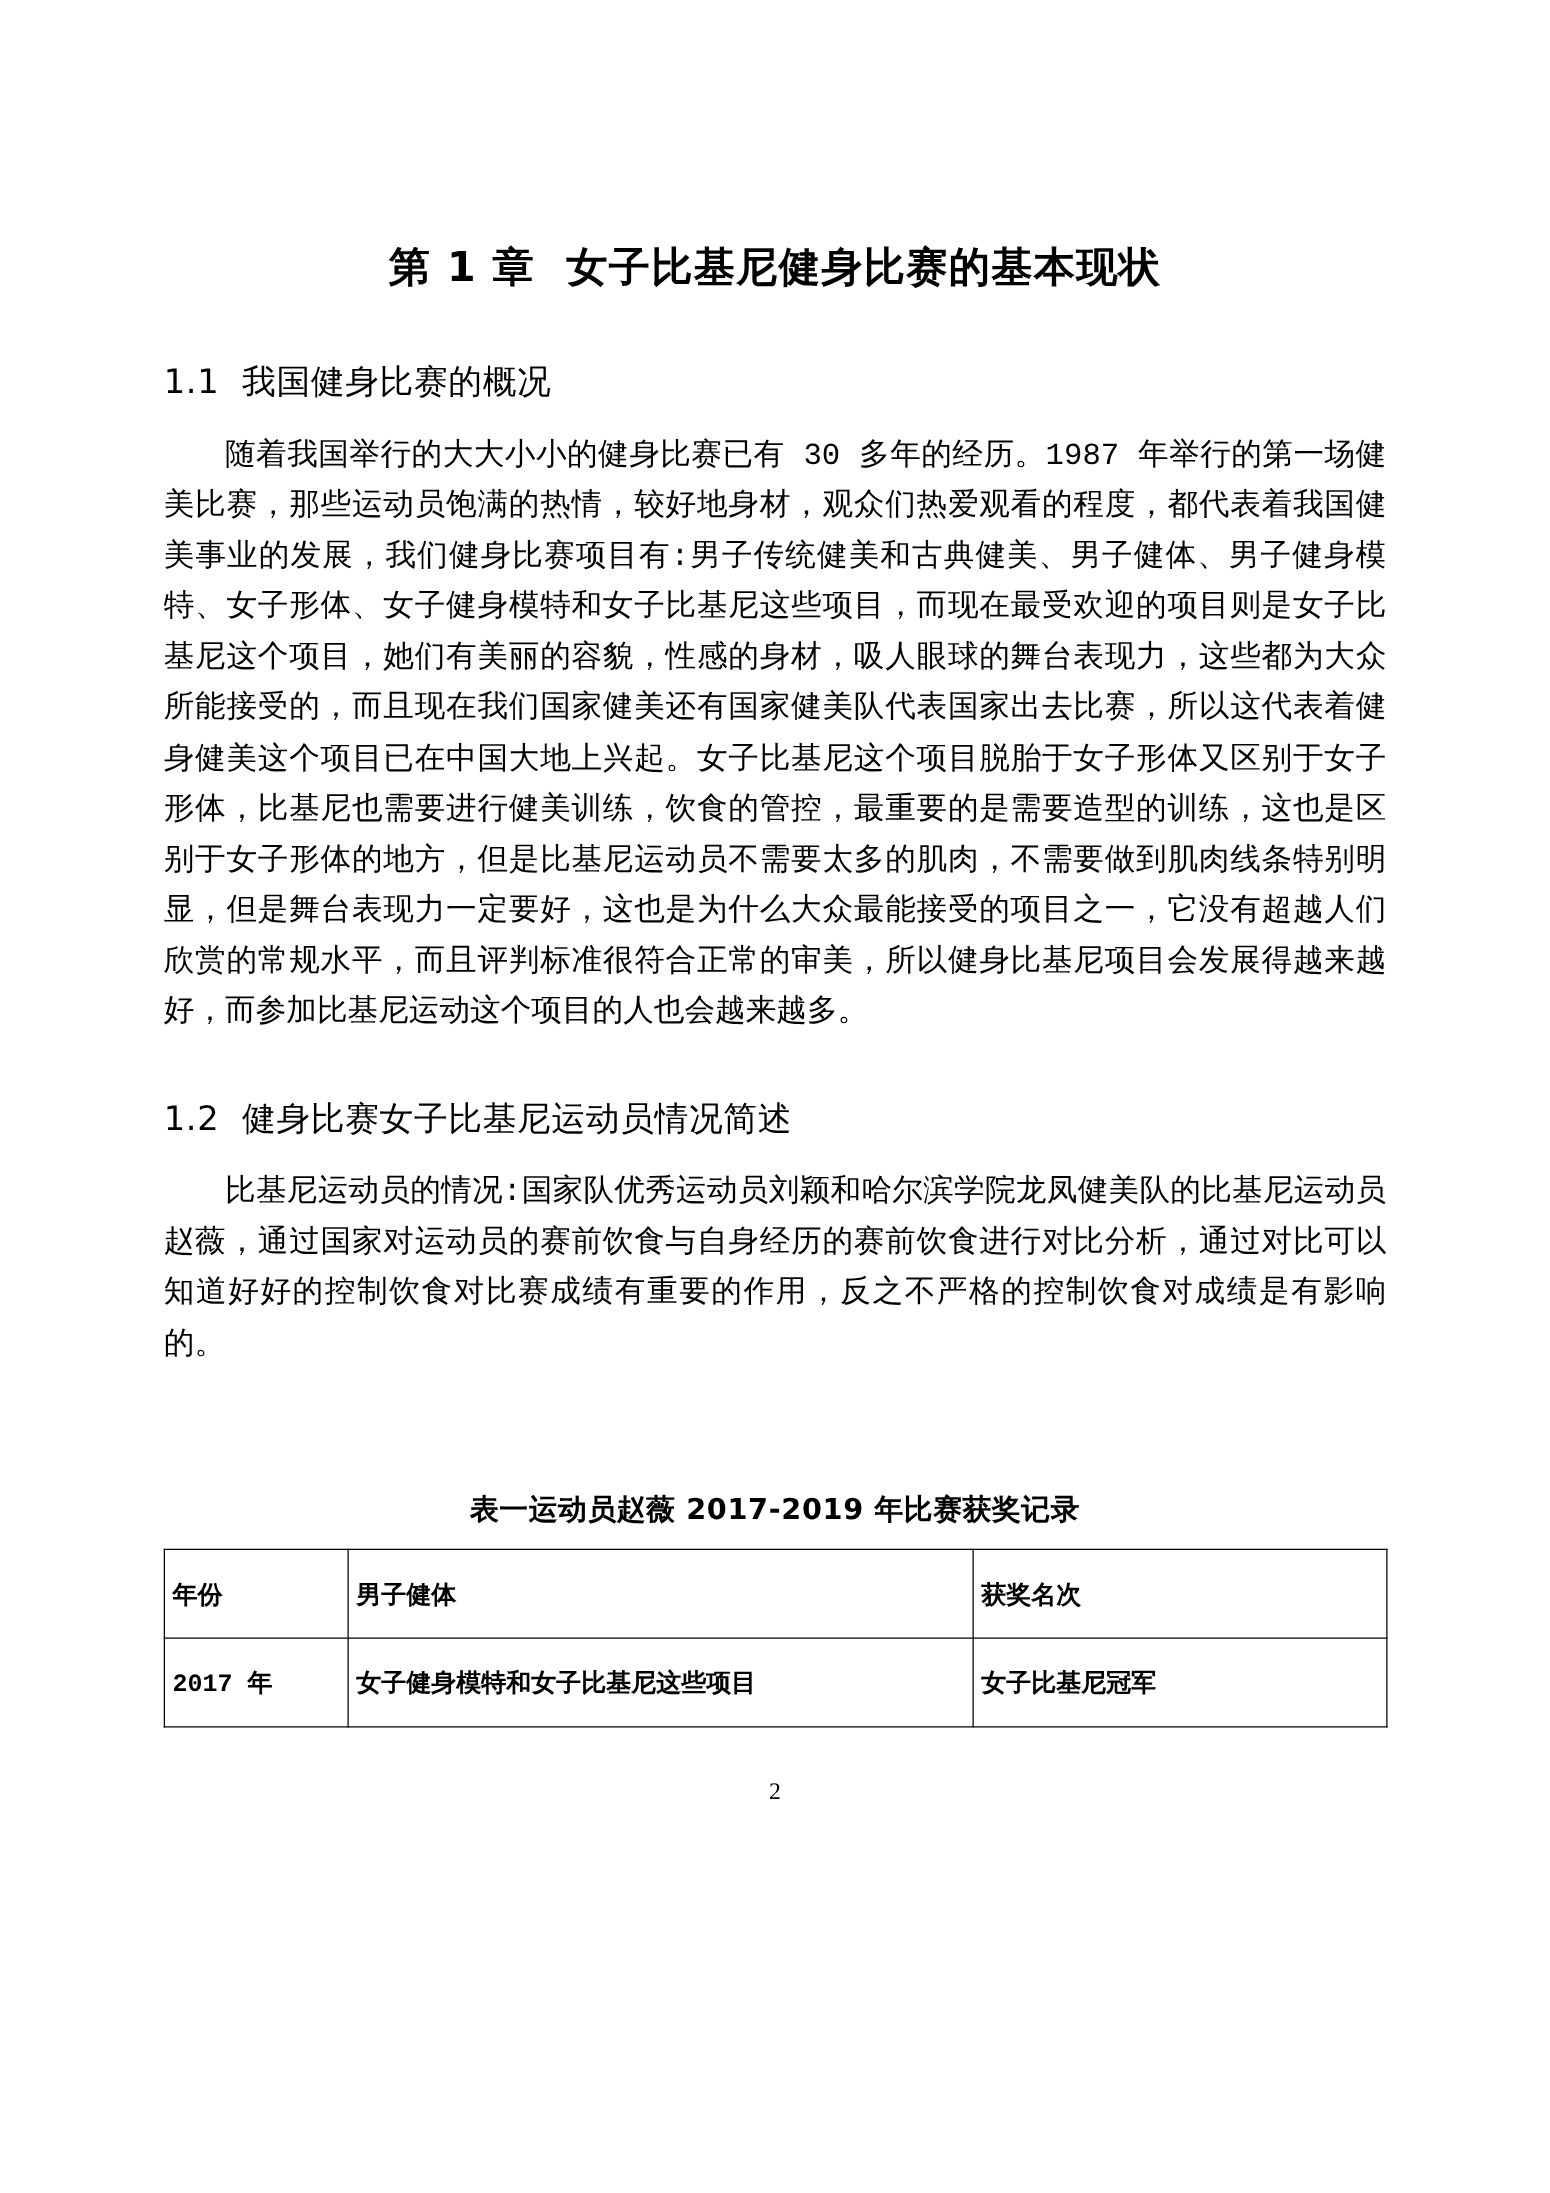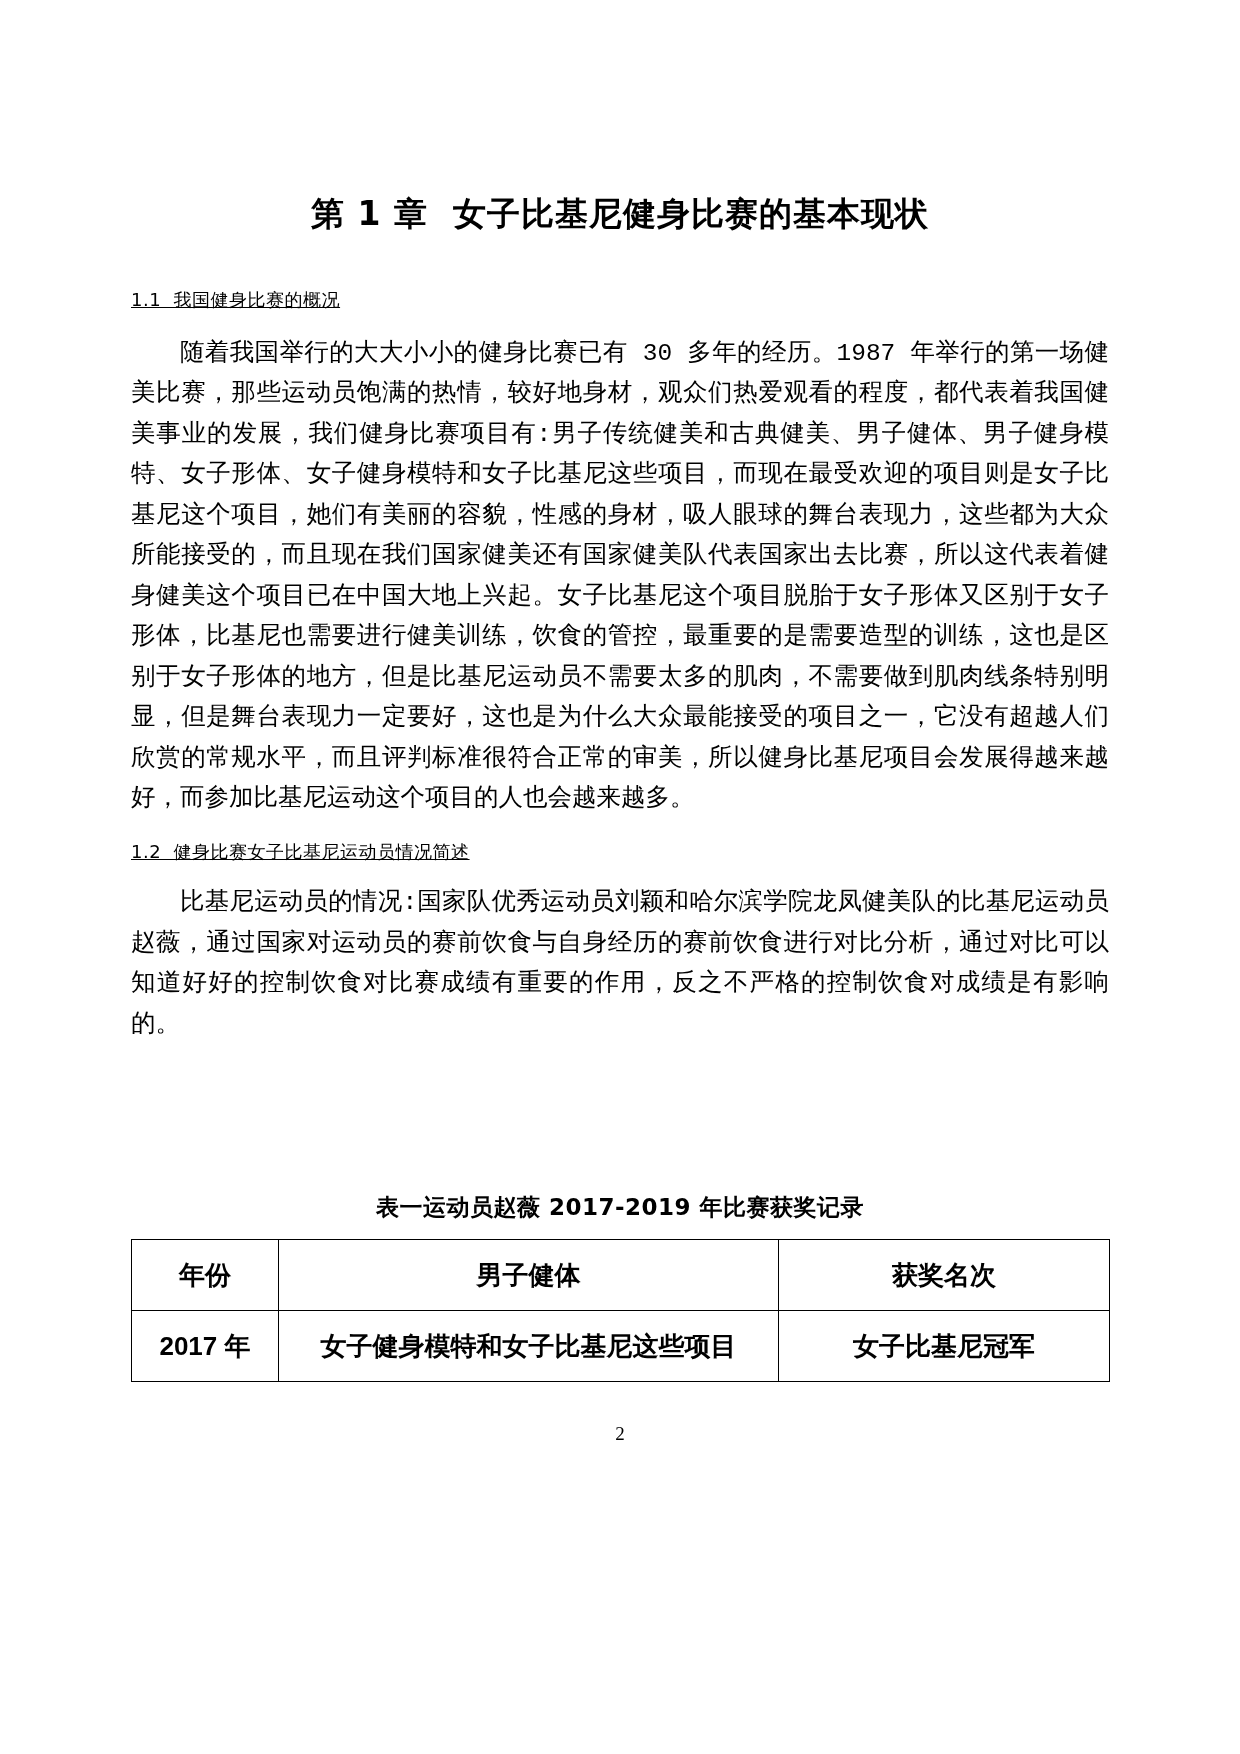--- a/index.html
+++ b/index.html
@@ -39,28 +39,27 @@
     margin-top: 193px;
     margin-bottom: 0;
     line-height: 1.25;
     white-space: pre;
   }
 
   
   .section-heading {
     font-family: "DejaVu Sans", "Liberation Sans", sans-serif;
     font-weight: normal;
-    font-size: 18px;
+    font-size: 27px;
     letter-spacing: 0.5px;
     line-height: 1.3;
     white-space: pre;
-    text-decoration: underline;
   }
   .h-1-1 { margin-top: 54px; }
-  .h-1-2 { margin-top: 20px; }
+  .h-1-2 { margin-top: 46px; }
 
   
   .body-par {
     font-family: Liberation Mono, monospace;
     font-size: 24.5px;
     line-height: 40.5px;
     text-align: justify;
     text-justify: inter-character;
     text-indent: 49px;
     margin: 0;
@@ -85,25 +84,25 @@
     margin: 0 0 16px 0;
     white-space: pre;
   }
   table.award-table {
     border-collapse: collapse;
     width: 978px;
     table-layout: fixed;
   }
   table.award-table td {
     border: 1.6px solid #000000;
-    text-align: center;
+    text-align: left;
     vertical-align: middle;
-    font-family: Liberation Sans, sans-serif;
+    font-family: Liberation Mono, monospace;
     font-weight: bold;
-    font-size: 26px;
+    font-size: 20px;
     height: 70px;
     padding: 0 6px;
     white-space: pre;
   }
   table.award-table col.c-year  { width: 147px; }
   table.award-table col.c-name  { width: 500px; }
   table.award-table col.c-place { width: 331px; }
 
   
   .page-number {

